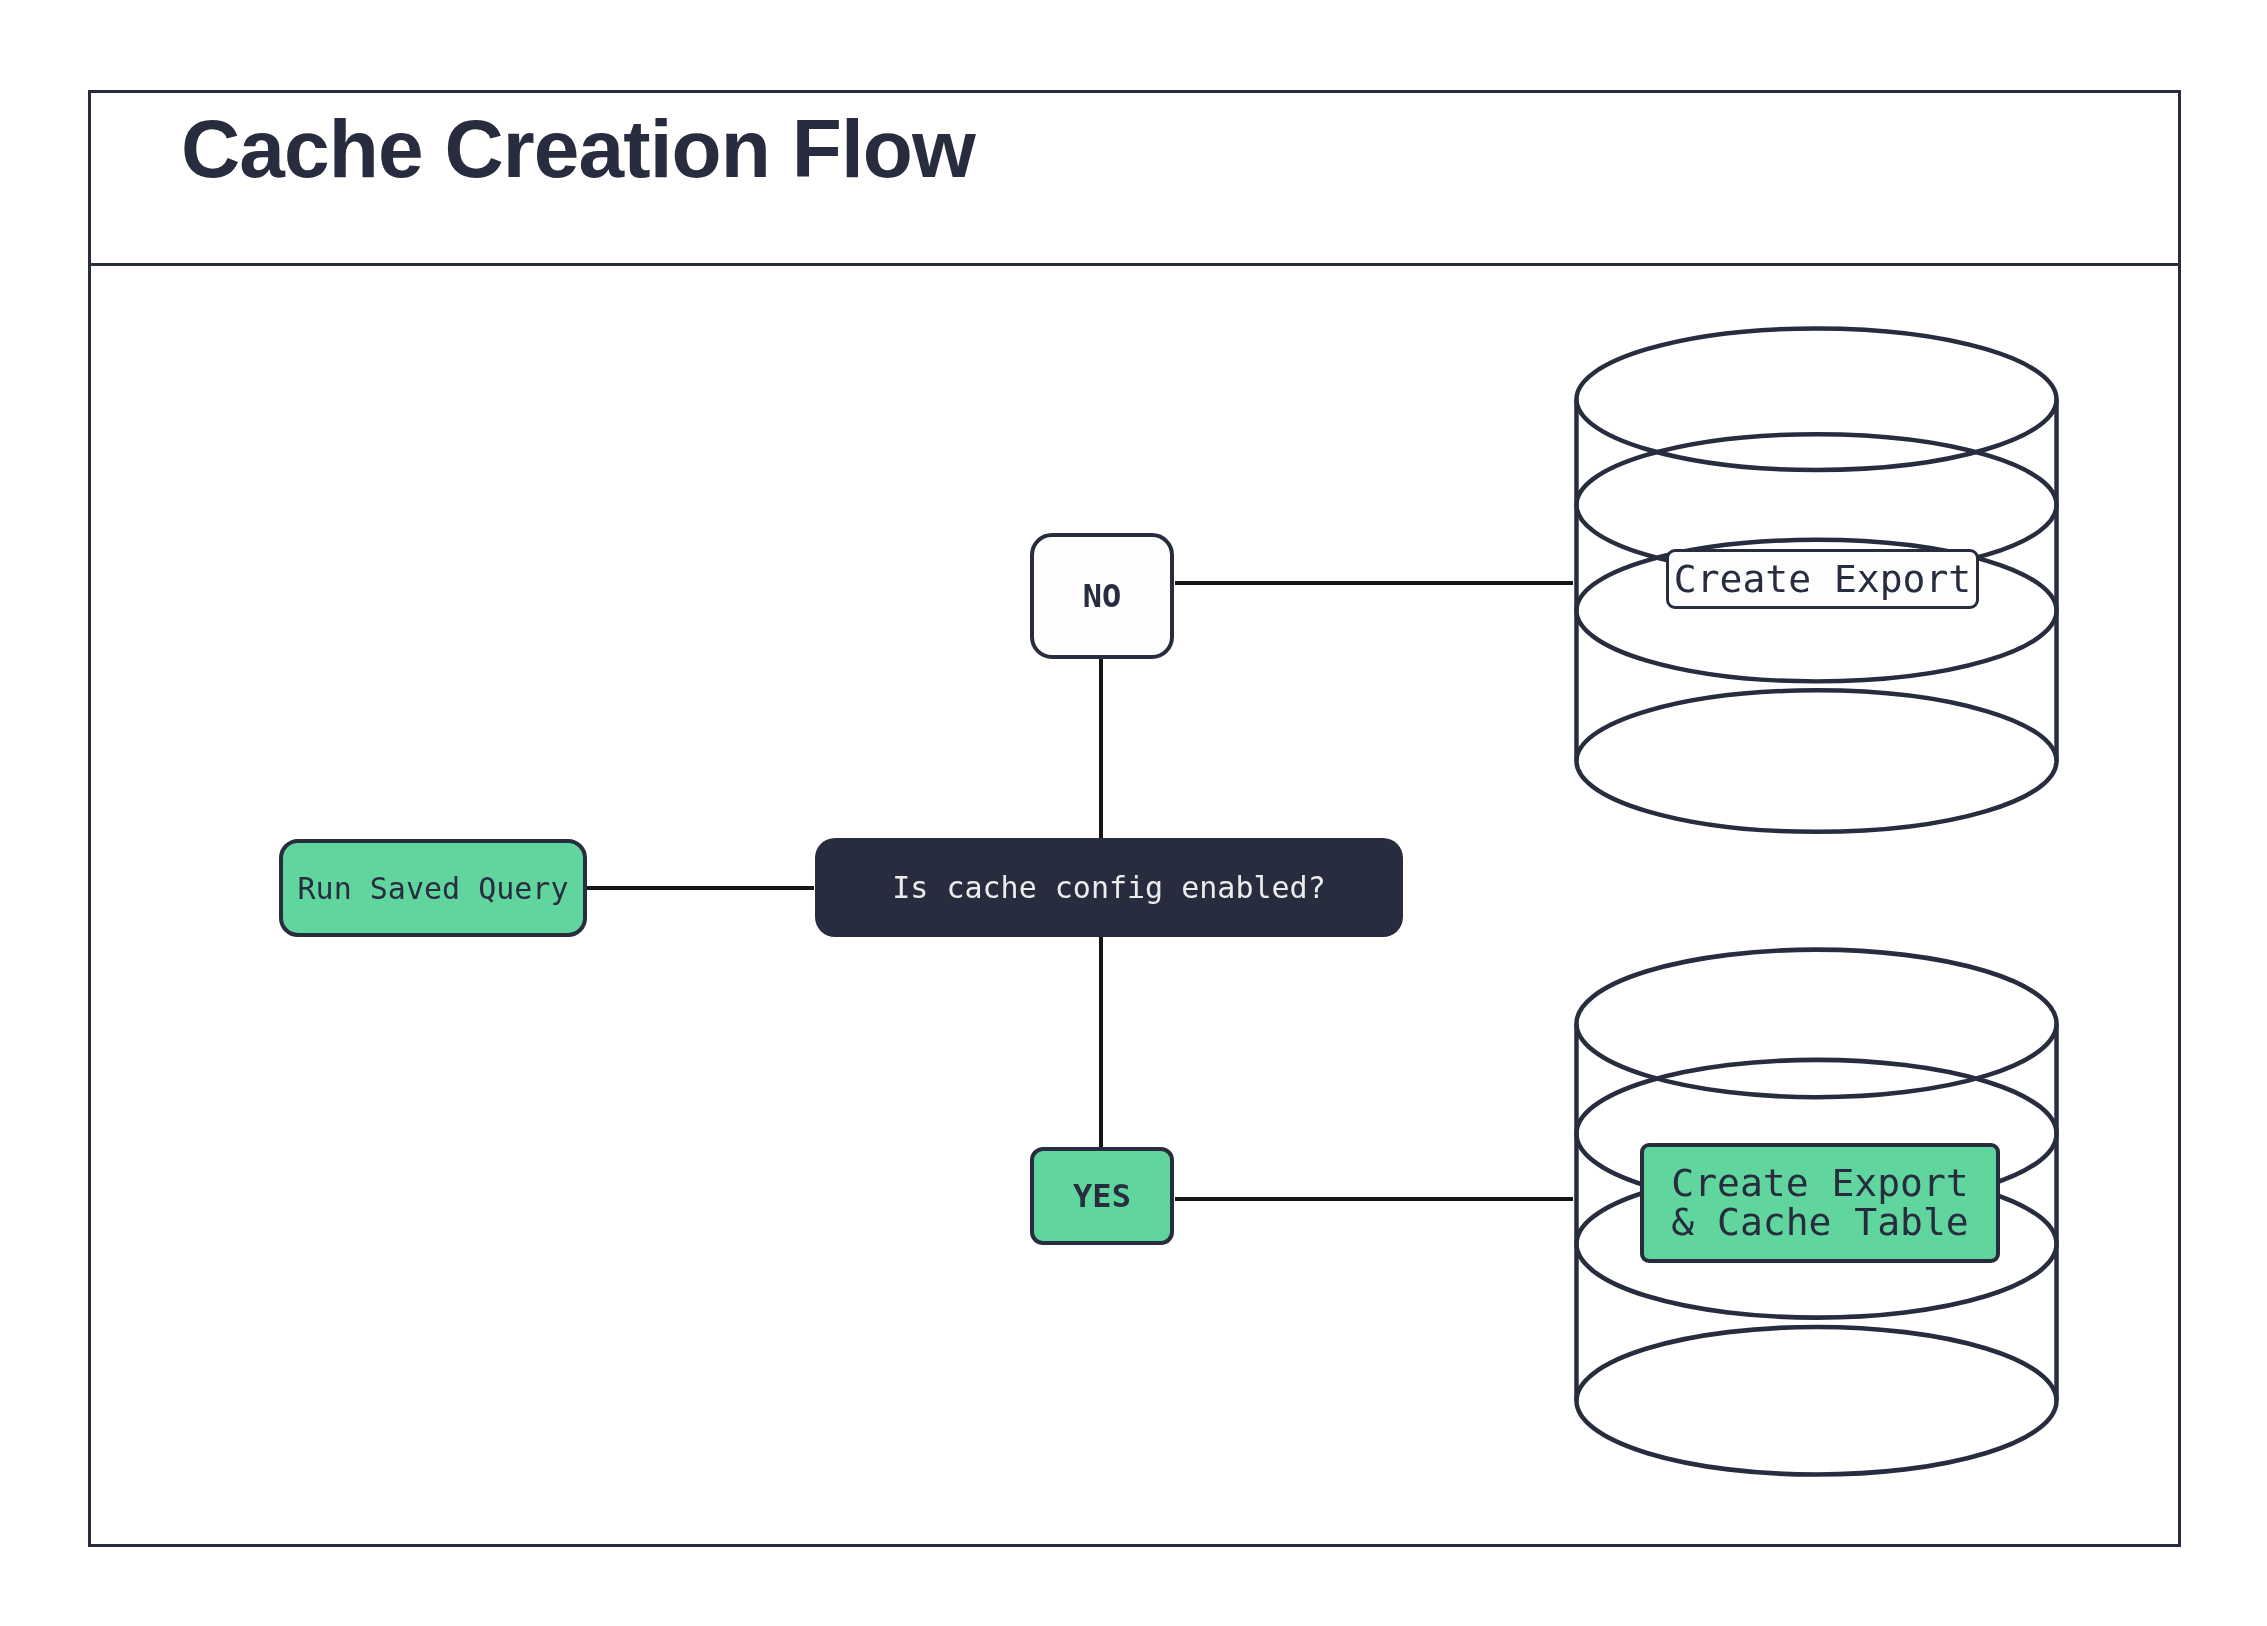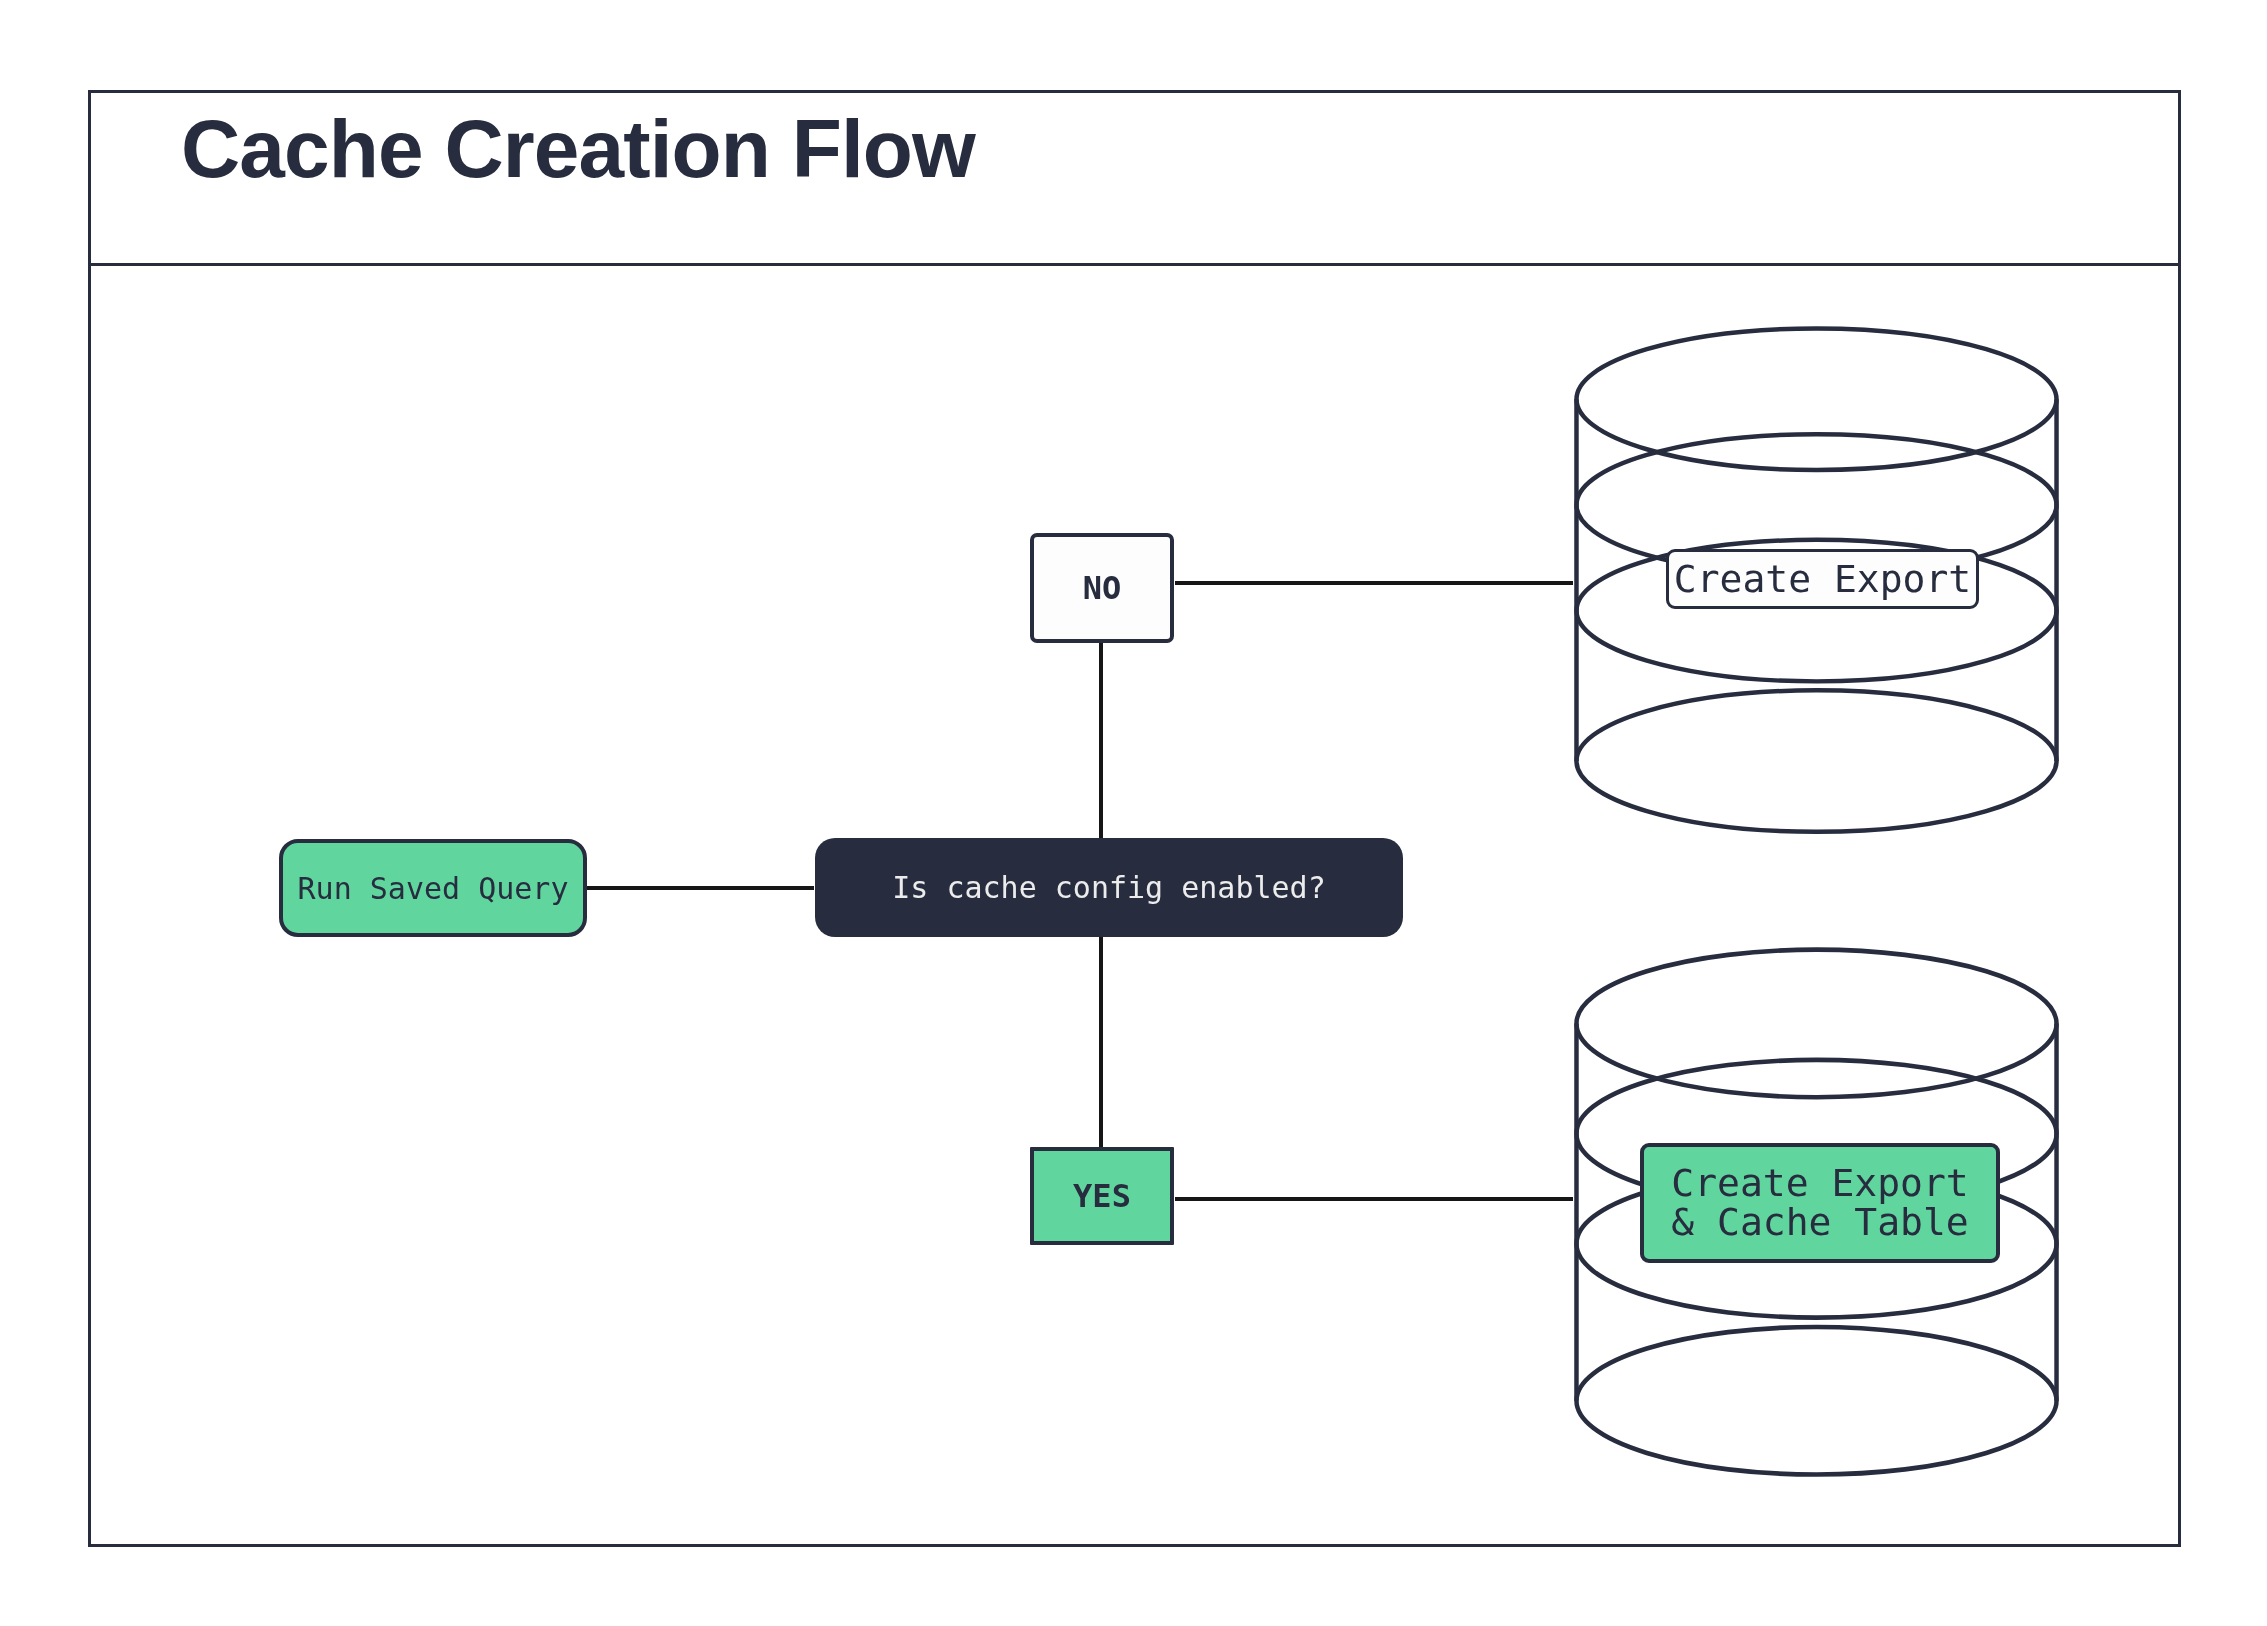--- a/index.html
+++ b/index.html
@@ -34,27 +34,27 @@
 
   .node-start {
     left: 188px; top: 570px; width: 308px; height: 98px;
     background: #60D69E; border: 4.5px solid #272D3F; border-radius: 19px;
   }
   .node-decision {
     left: 724px; top: 569px; width: 588px; height: 99px;
     background: #272D3F; border-radius: 20px; color: #ECECEC;
   }
   .node-no {
-    left: 939px; top: 264px; width: 144px; height: 110px;
-    background: #FDFDFD; border: 4.5px solid #272D3F; border-radius: 7px;
+    left: 939px; top: 264px; width: 144px; height: 126px;
+    background: #FDFDFD; border: 4.5px solid #272D3F; border-radius: 22px;
     font-size: 32px; font-weight: bold;
   }
   .node-yes {
     left: 939px; top: 878px; width: 144px; height: 98px;
-    background: #60D69E; border: 4.5px solid #272D3F; border-radius: 1px;
+    background: #60D69E; border: 4.5px solid #272D3F; border-radius: 13px;
     font-size: 32px; font-weight: bold;
   }
 
   .conn { position: absolute; background: #161616; }
   .conn-start-decision { left: 496px; top: 617px; width: 227px; height: 3.6px; }
   .conn-no-v          { left: 1008px; top: 363px; width: 3.6px; height: 206px; }
   .conn-yes-v         { left: 1008px; top: 668px; width: 3.6px; height: 210px; }
   .conn-no-h          { left: 1084px; top: 312px; width: 398px; height: 3.6px; }
   .conn-yes-h         { left: 1084px; top: 928px; width: 398px; height: 3.6px; }
 

